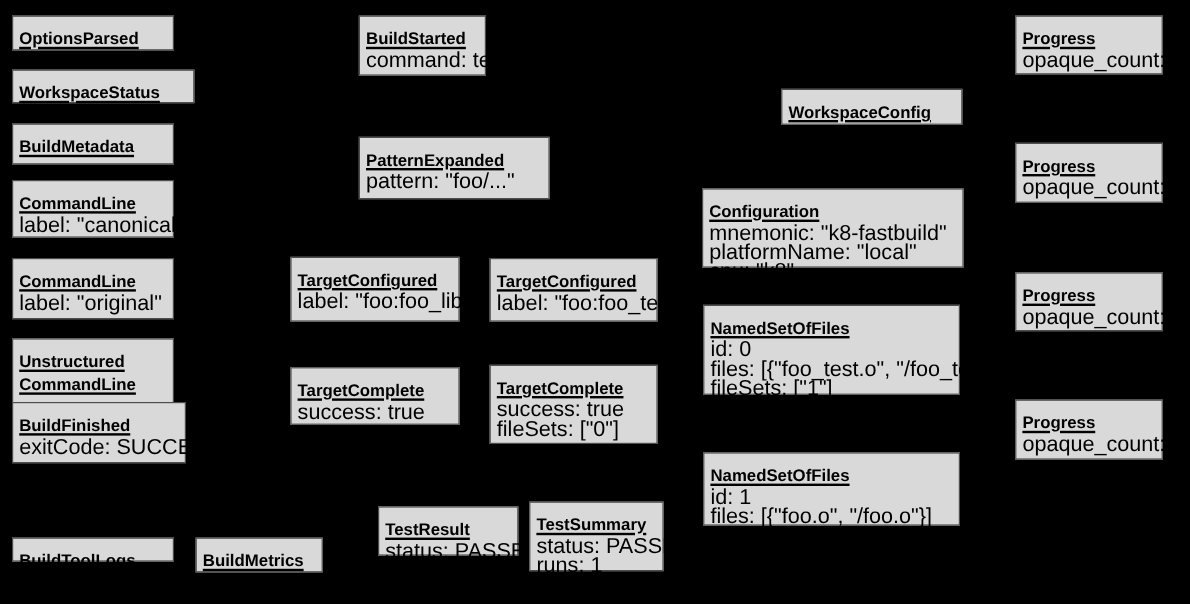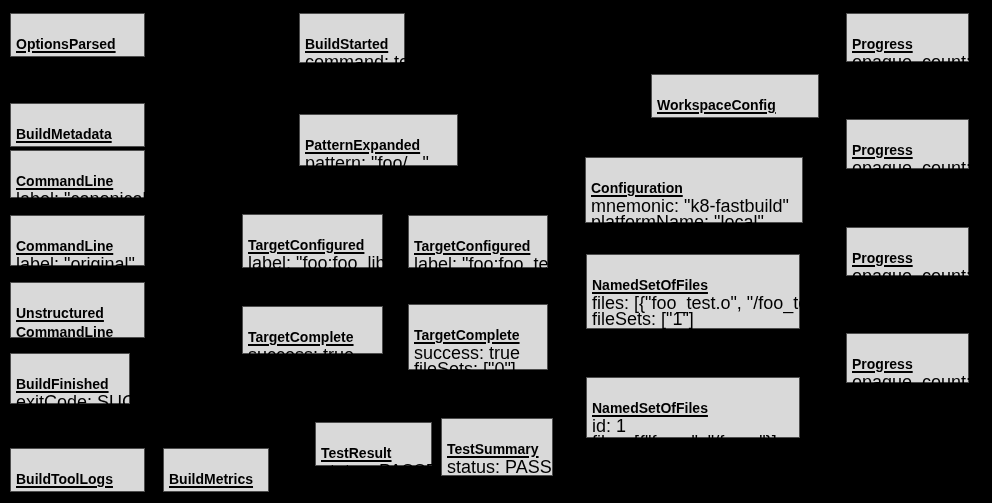--- a/index.html
+++ b/index.html
@@ -13,21 +13,21 @@
     height:503px;
     background:#000000;
     overflow:hidden;
   }
   .box{
     position:absolute;
     box-sizing:border-box;
     background:#d9d9d9;
     border:1px solid #4d4d4d;
     color:#000;
-    padding:21px 5px;
+    padding:9px 5px;
   }
   .title{
     font-size:14px;
     font-weight:bold;
     line-height:19px;
     text-decoration:underline;
     text-decoration-thickness:2px;
     text-underline-offset:2px;
     white-space:nowrap;
   }
@@ -39,41 +39,44 @@
 </style>
 </head>
 <body>
 
 <div class="canvas">
 
   <div class="box" style="left:10px;top:13px;width:135px;height:29px">
     <div class="title">OptionsParsed</div>
   </div>
 
+  <div class="box" style="left:10px;top:58px;width:152px;height:28px">
+    <div class="title">WorkspaceStatus</div>
+  </div>
 
   <div class="box" style="left:10px;top:103px;width:135px;height:34px">
     <div class="title">BuildMetadata</div>
   </div>
 
   <div class="box" style="left:10px;top:150px;width:135px;height:48px">
     <div class="title">CommandLine</div>
     <div class="field">label: "canonical"</div>
   </div>
 
   <div class="box" style="left:10px;top:215px;width:135px;height:51px">
     <div class="title">CommandLine</div>
     <div class="field">label: "original"</div>
   </div>
 
   <div class="box" style="left:10px;top:282px;width:135px;height:56px">
     <div class="title">Unstructured</div>
     <div class="title">CommandLine</div>
   </div>
 
-  <div class="box" style="left:10px;top:353px;width:120px;height:51px">
+  <div class="box" style="left:10px;top:335px;width:145px;height:51px">
     <div class="title">BuildFinished</div>
     <div class="field">exitCode: SUCCESS</div>
   </div>
 
   <div class="box" style="left:10px;top:448px;width:135px;height:16px">
     <div class="title">BuildToolLogs</div>
   </div>
 
   <div class="box" style="left:163px;top:448px;width:106px;height:29px">
     <div class="title">BuildMetrics</div>
@@ -114,33 +117,34 @@
     <div class="title">TestResult</div>
     <div class="field">status: PASSED</div>
   </div>
 
   <div class="box" style="left:441px;top:418px;width:112px;height:58px">
     <div class="title">TestSummary</div>
     <div class="field">status: PASSED</div>
     <div class="field">runs: 1</div>
   </div>
 
-  <div class="box" style="left:651px;top:74px;width:168px;height:30px">
+  <div class="box" style="left:651px;top:74px;width:151px;height:30px">
     <div class="title">WorkspaceConfig</div>
   </div>
 
   <div class="box" style="left:585px;top:157px;width:218px;height:66px">
     <div class="title">Configuration</div>
     <div class="field">mnemonic: "k8-fastbuild"</div>
     <div class="field">platformName: "local"</div>
     <div class="field">cpu: "k8"</div>
   </div>
 
   <div class="box" style="left:586px;top:254px;width:214px;height:75px">
     <div class="title">NamedSetOfFiles</div>
+    <div class="field">id: 0</div>
     <div class="field">files: [{"foo_test.o", "/foo_test.o"}]</div>
     <div class="field">fileSets: ["1"]</div>
   </div>
 
   <div class="box" style="left:586px;top:377px;width:214px;height:61px">
     <div class="title">NamedSetOfFiles</div>
     <div class="field">id: 1</div>
     <div class="field">files: [{"foo.o", "/foo.o"}]</div>
   </div>
 

